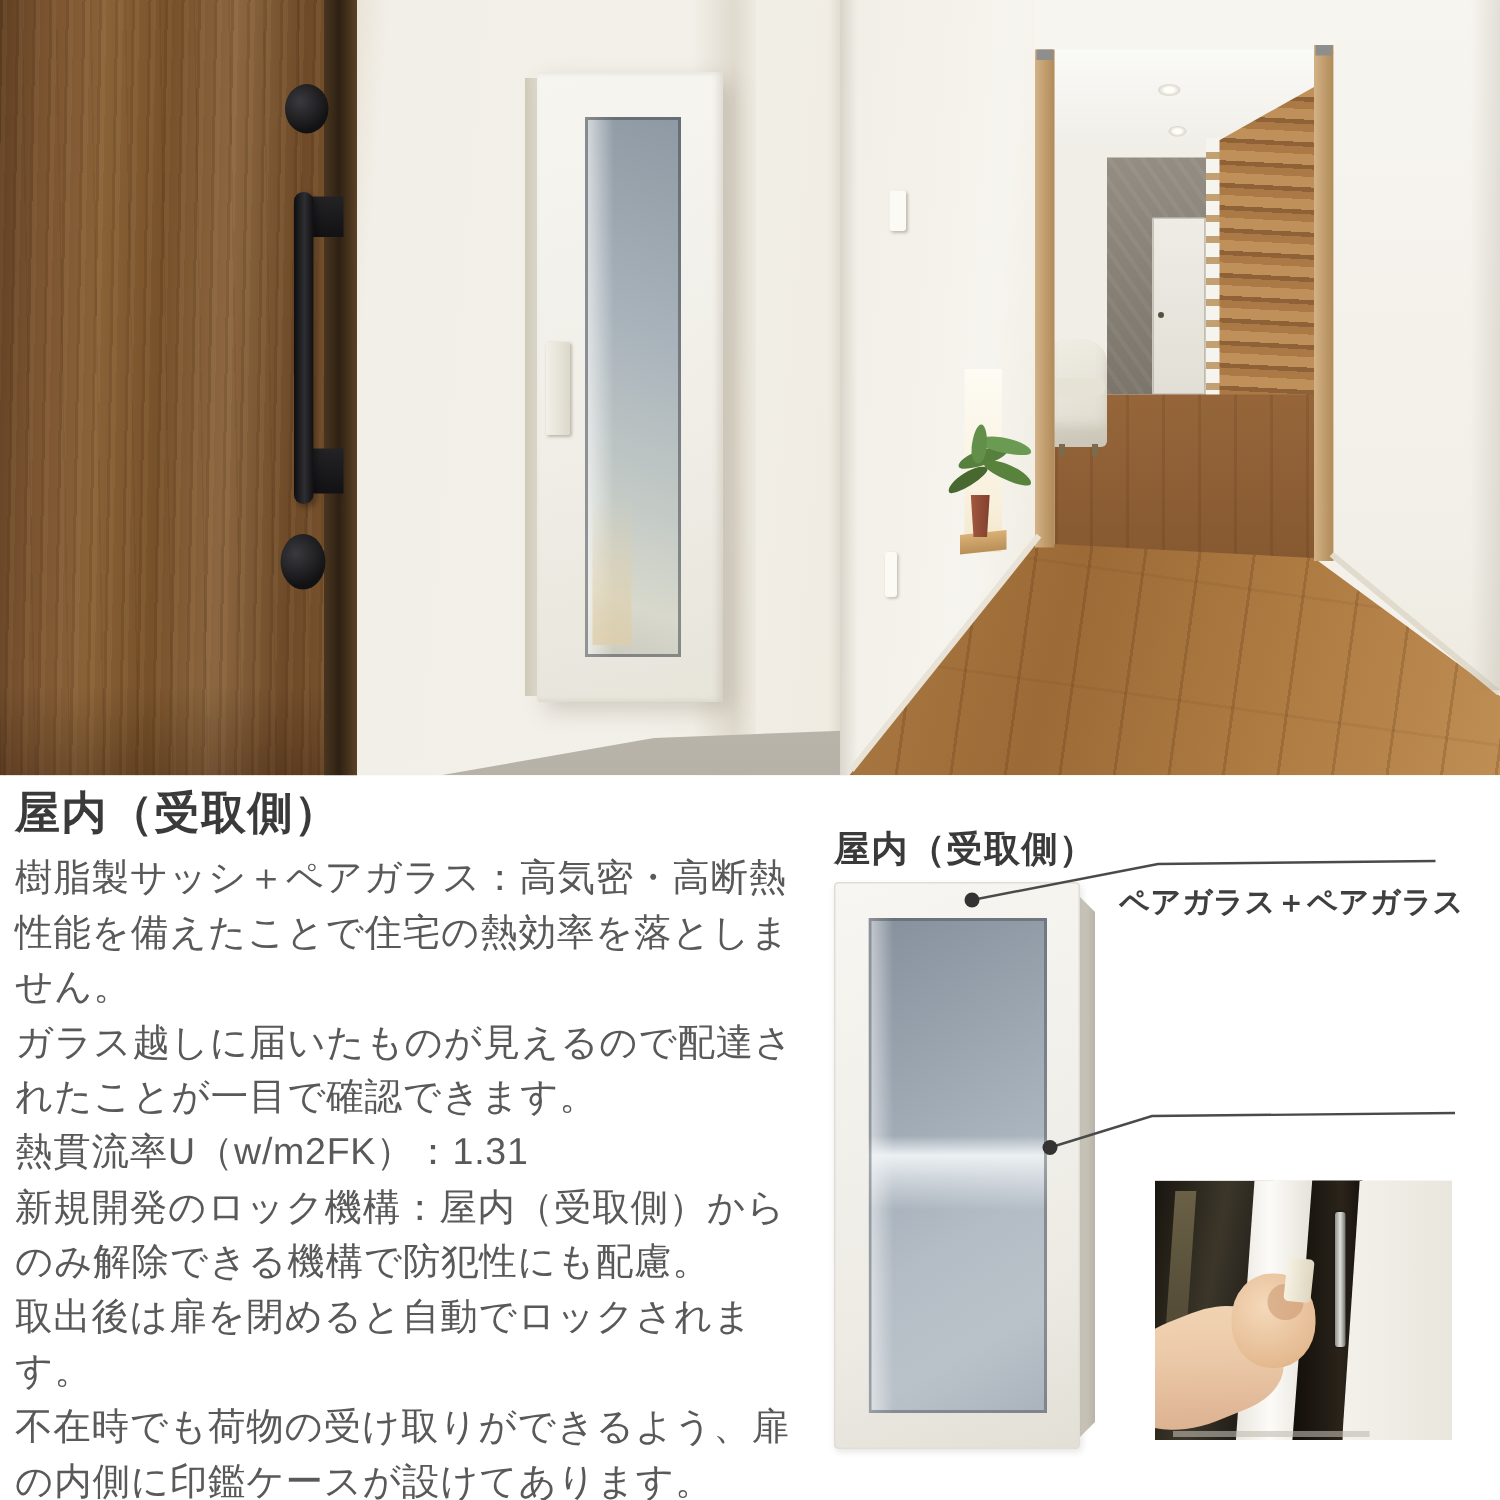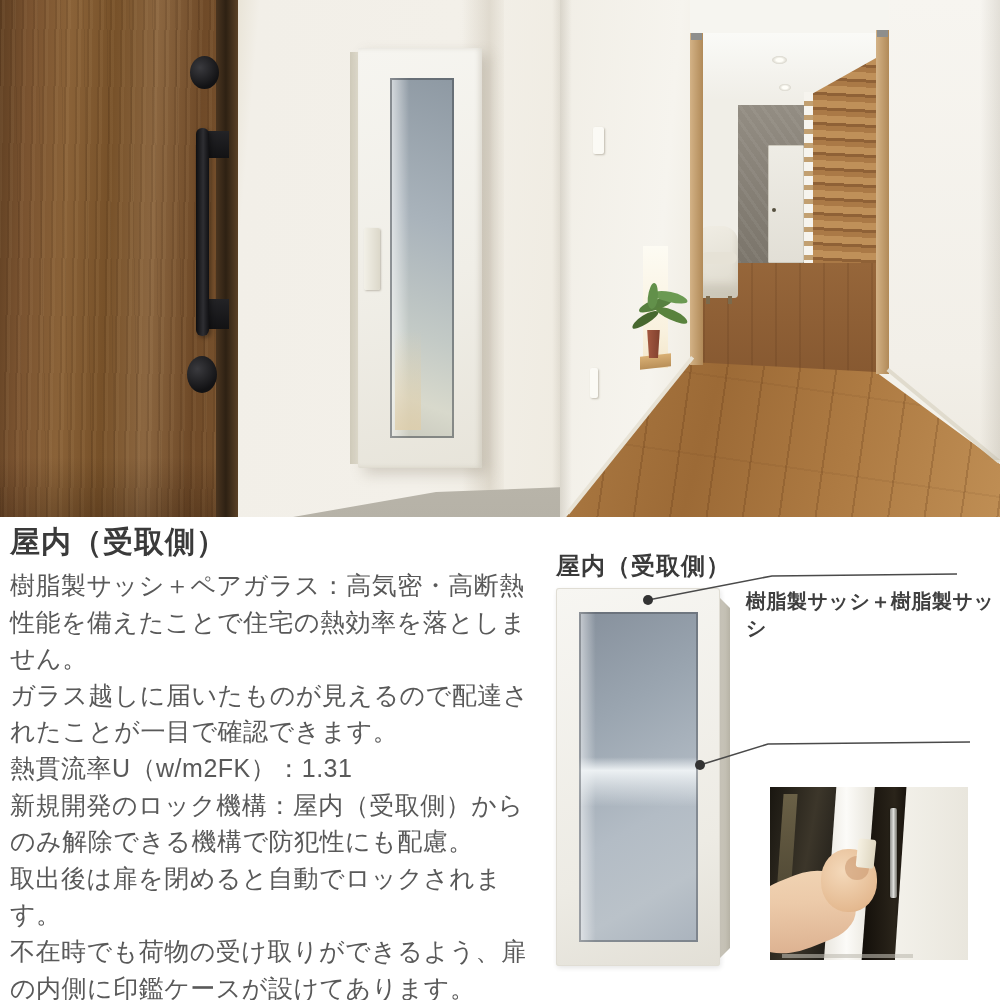--- a/index.html
+++ b/index.html
@@ -274,21 +274,21 @@
 不在時でも荷物の受け取りができるよう、扉
 の内側に印鑑ケースが設けてあります。
 (印鑑は付属しておりません。)</div>
 
     <div class="heading-right">屋内（受取側）</div>
 
     <div class="diagram-side"></div>
     <div class="diagram-frame"></div>
     <div class="diagram-glass"></div>
 
-    <div class="label-sash">樹脂製サッシ＋樹脂製サッシ</div>
+    <div class="label-sash">ペアガラス＋ペアガラス</div>
 
     <div class="lock-photo">
       <div class="lp-darkglass"></div>
       <div class="lp-glass-frame"></div>
       <div class="lp-whitedoor"></div>
       <div class="lp-gap"></div>
       <div class="lp-wallright"></div>
       <div class="lp-latchbar"></div>
       <div class="lp-forearm"></div>
       <div class="lp-fist"></div>

